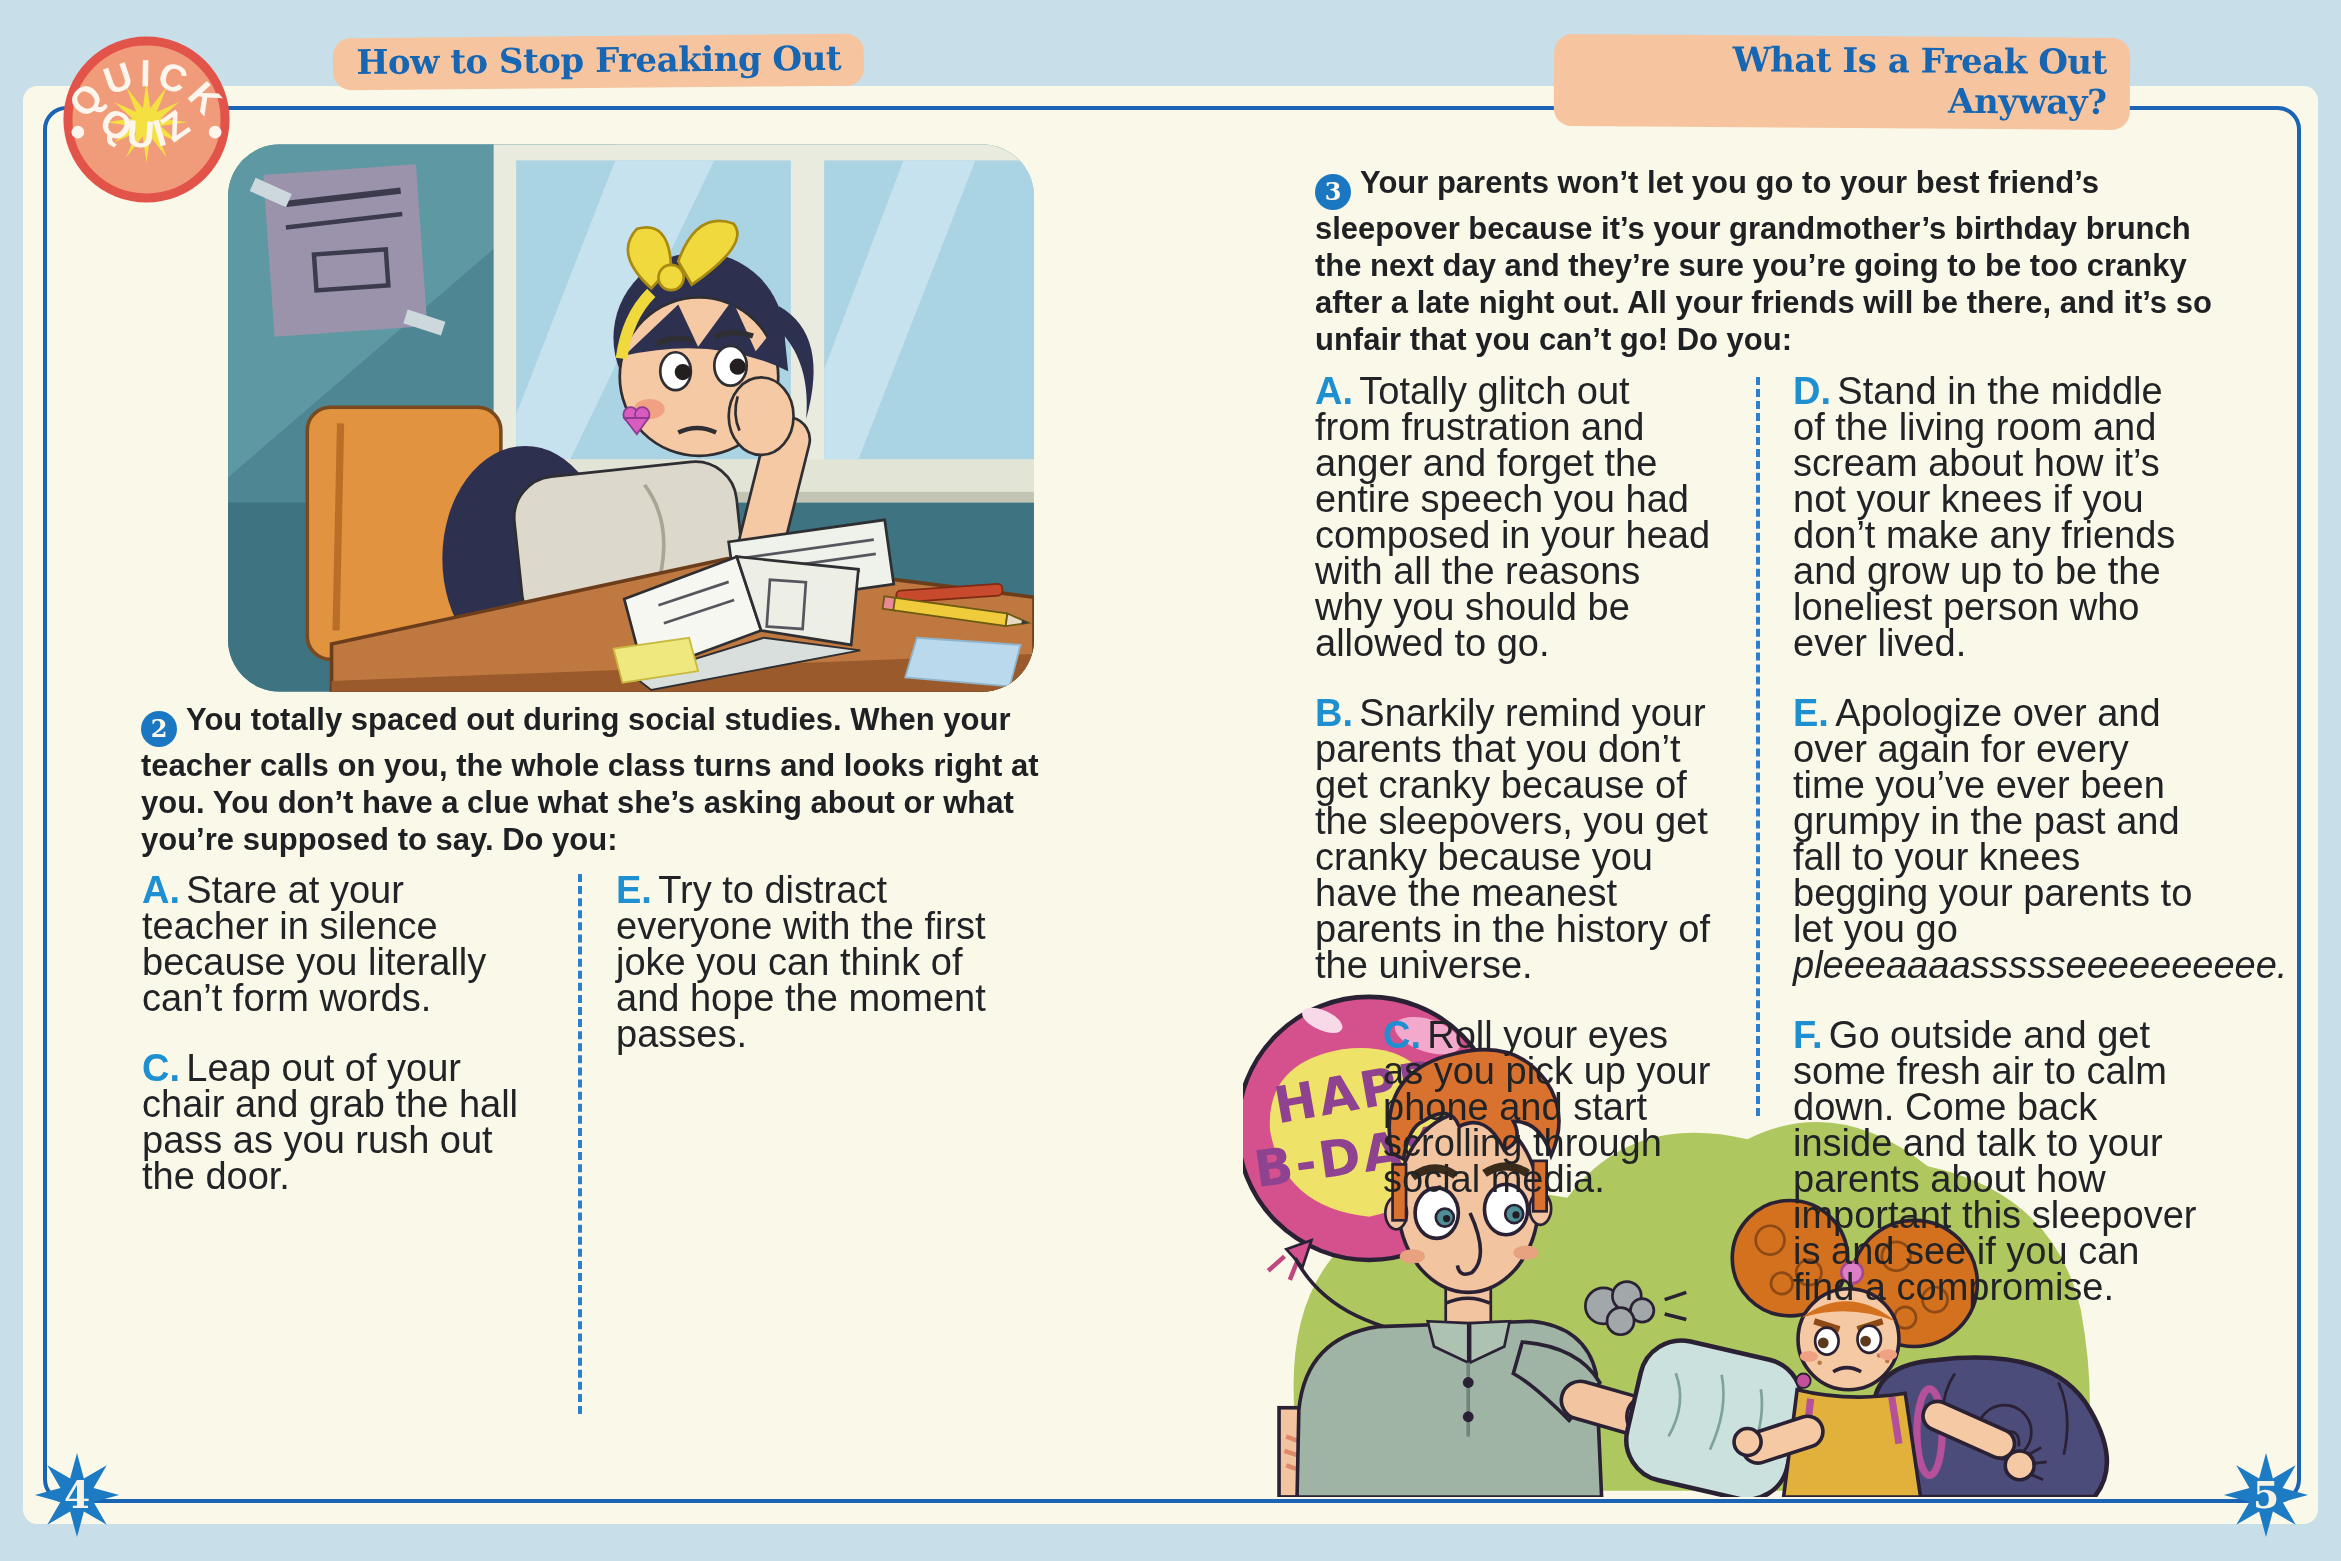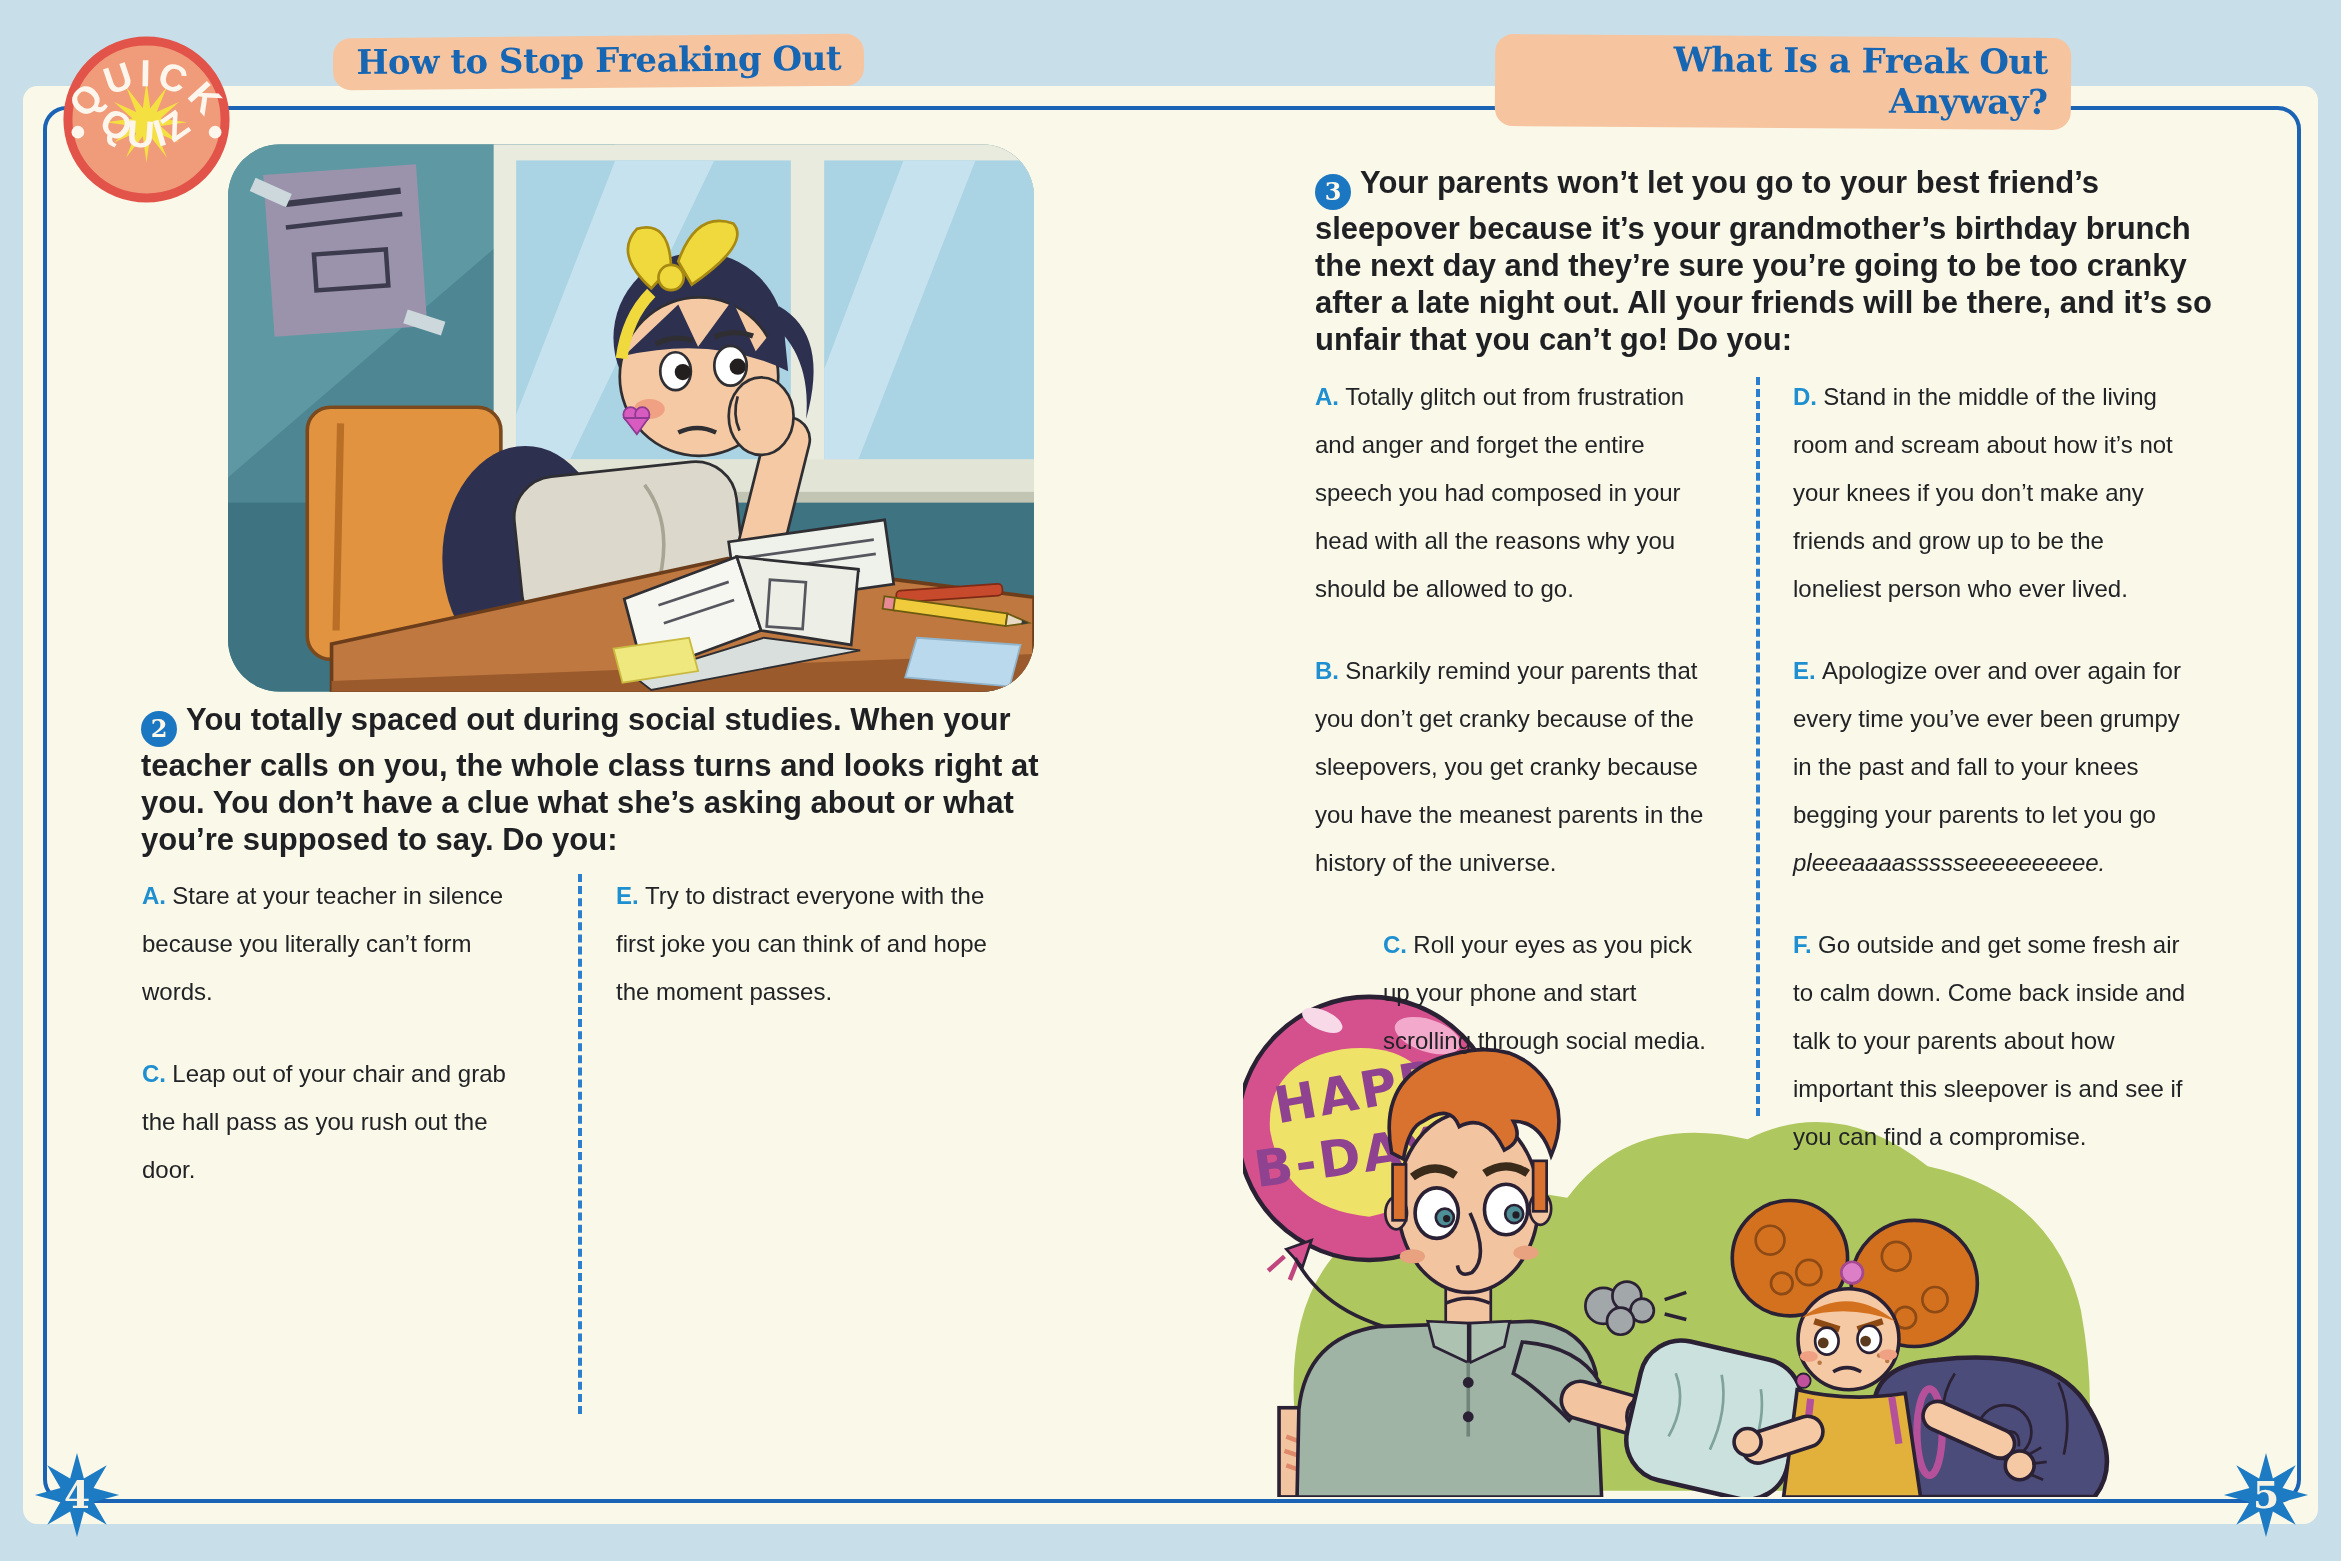--- a/index.html
+++ b/index.html
@@ -12,21 +12,21 @@
   .header{position:absolute;top:36px;text-align:right;}
   .hl{display:inline-block;background:#F6C5A0;border-radius:18px;padding:3.6px 23.4px 8px;
       transform:rotate(-0.5deg);}
   .hl b{font-family:"DejaVu Serif",serif;font-weight:bold;font-size:34px;color:#1766B3;
         letter-spacing:-0.5px;}
   .q-block{position:absolute;font-weight:bold;font-size:31px;line-height:37px;color:#1F2023;}
   .num-circle{display:inline-flex;align-items:center;justify-content:center;width:36px;height:36px;
       border-radius:50%;background:#1C77C2;color:#FDF8EA;font-family:"DejaVu Serif",serif;
       font-size:24px;font-weight:bold;margin-right:9px;vertical-align:-7.2px;}
   .col{position:absolute;}
-  .opt{font-size:24px;line-height:48px;color:#222326;margin-bottom:34px;}
+  .opt{font-size:38px;line-height:36px;color:#222326;margin-bottom:34px;}
   .lt{color:#1E8FD0;font-weight:bold;margin-right:6.3px;}
   .it{font-style:italic;}
   .divider{position:absolute;width:0;border-left:4.5px dashed #2B7FCE;}
   .c-spacer{float:left;width:68px;height:72px;margin-top:74px;}
   svg text{font-family:"Liberation Sans",sans-serif;}
 </style>
 </head>
 <body>
 
 <div class="stage">
@@ -238,21 +238,21 @@
       <circle cx="862" cy="532" r="16" fill="#F5C9A3" stroke="#2B2135" stroke-width="4"></circle>
       <path d="M 872,520 l 14,-8 M 876,530 l 16,-2 M 874,542 l 14,6" stroke="#2B2135" stroke-width="3" fill="none"></path>
     </g>
   </svg>
 
   <div class="frame"></div>
 
   <div class="header" style="left:306px;width:558px;">
     <span class="hl"><b>How to Stop Freaking Out</b></span>
   </div>
-  <div class="header" style="left:1495px;width:576px;">
+  <div class="header" style="left:1554px;width:576px;">
     <span class="hl" style="transform:rotate(0.4deg);"><b>What Is a Freak Out Anyway?</b></span>
   </div>
 
   <svg style="position:absolute;left:58px;top:31px;" width="177" height="177" viewBox="0 0 196 196">
     <circle cx="98" cy="98" r="87" fill="#F09C7B" stroke="#E2544A" stroke-width="10"></circle>
     <polygon fill="#F5E041" points="
       98,56 102.1,85.5 120.5,62 109.3,89.7 134,78.5 113.5,96.9 143,101 113.5,105.1 134,123.5 109.3,112.3
       120.5,140 102.1,116.5 98,146 93.9,116.5 75.5,140 86.7,112.3 62,123.5 82.5,105.1 53,101 82.5,96.9
       62,78.5 86.7,89.7 75.5,62 93.9,85.5"></polygon>
     <defs>

